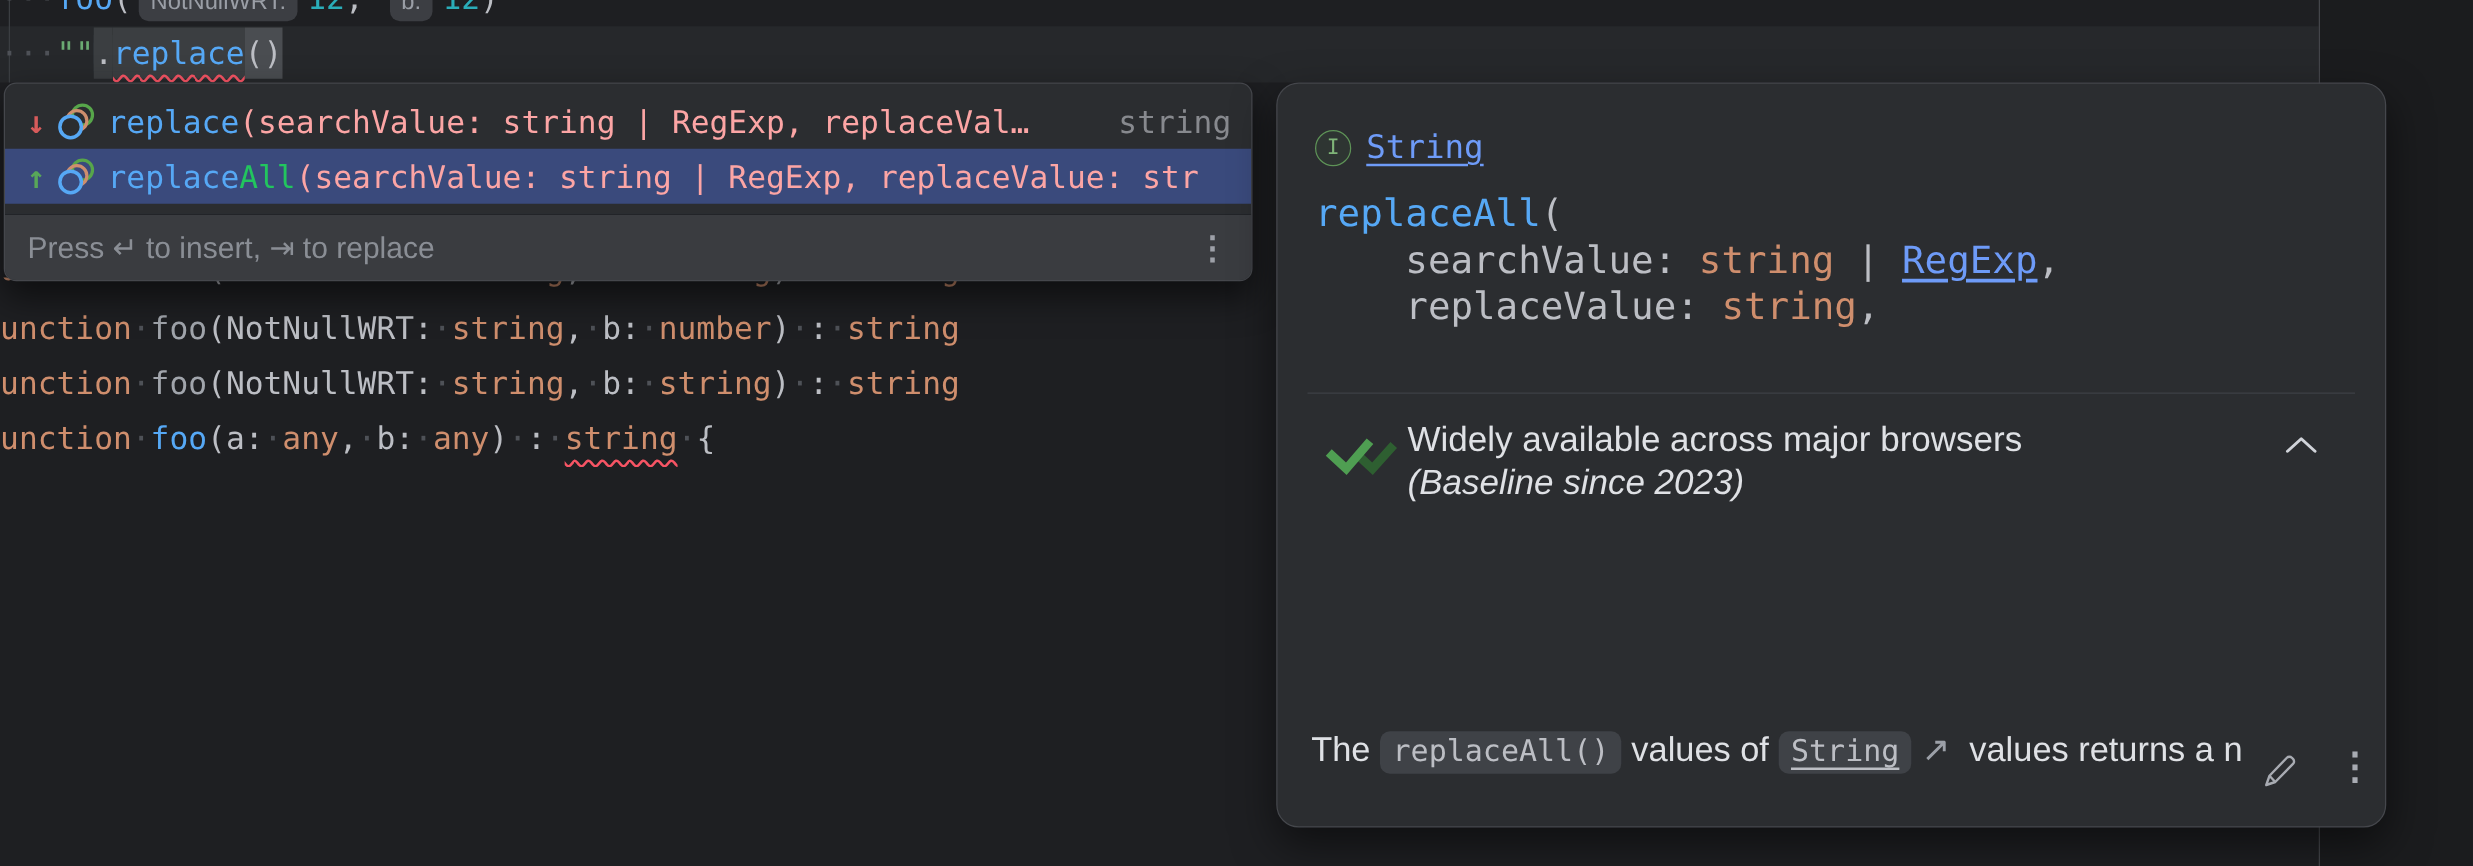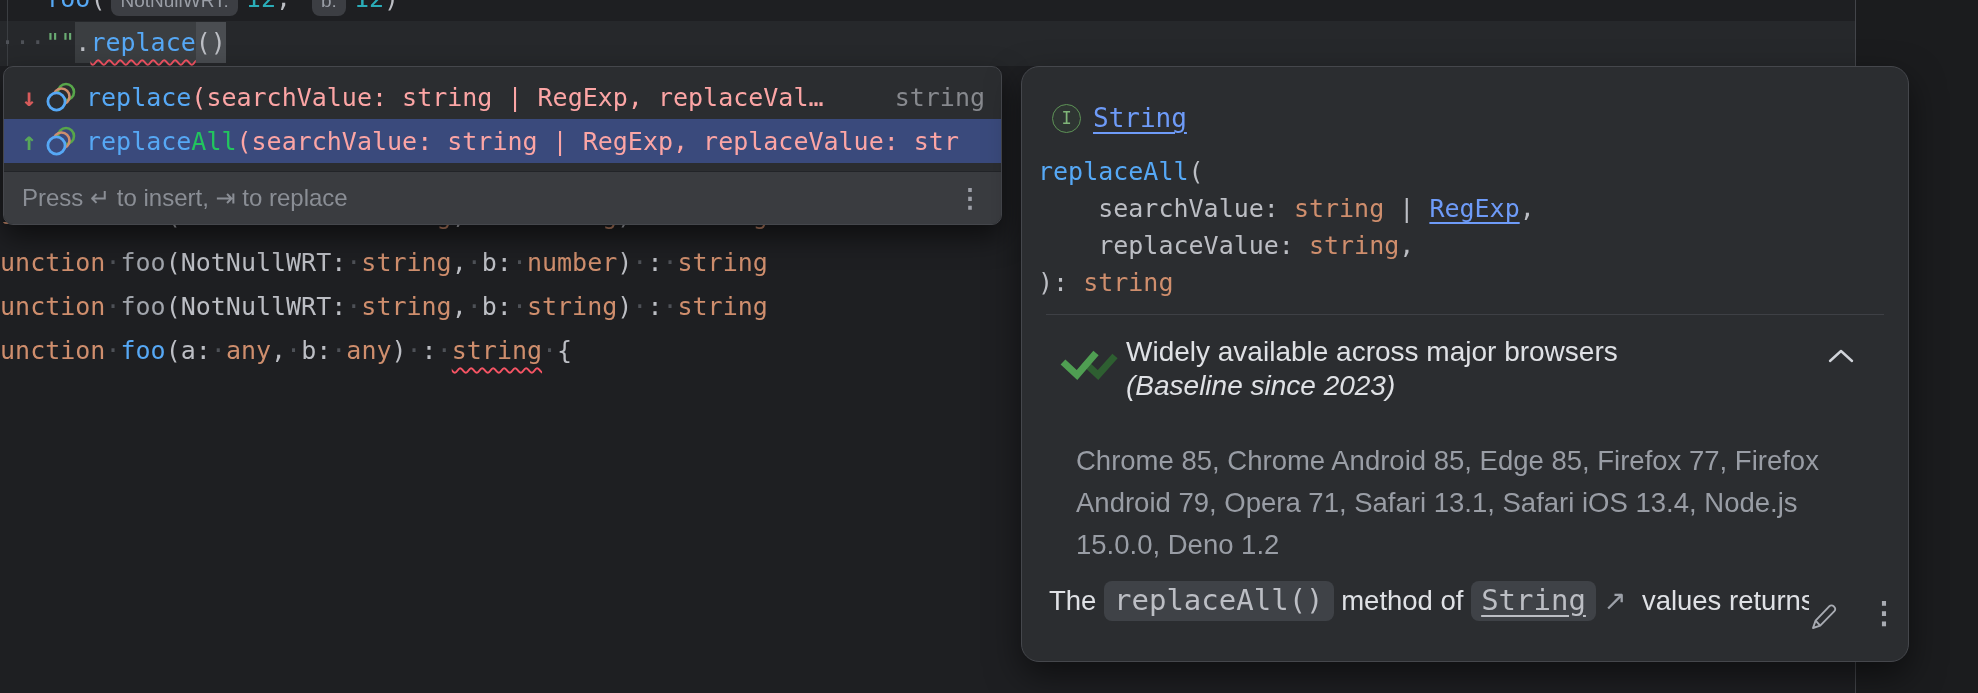--- a/index.html
+++ b/index.html
@@ -47,32 +47,32 @@
 
   
   .doc{position:absolute;left:1021px;top:66px;width:886px;height:594px;background:#2B2D30;
     border:1px solid #45474C;border-radius:18px;box-shadow:0 14px 34px rgba(0,0,0,.5);
     overflow:hidden;z-index:6;}
   .doc-header{position:absolute;left:30px;top:36px;display:flex;align-items:center;gap:12px;}
   .iface-icon{width:27px;height:27px;border:1.5px solid #5E9357;border-radius:50%;
     display:flex;align-items:center;justify-content:center;color:#7FB578;background:rgba(87,150,74,.08);
     font-family:"DejaVu Sans Mono",monospace;font-size:17px;}
   .doc-title{font-family:"DejaVu Sans Mono",monospace;font-size:26px;}
-  .sig-block{position:absolute;left:16px;top:86px;font-family:"DejaVu Sans Mono",monospace;
-    font-size:25px;line-height:37px;}
+  .sig-block{position:absolute;left:30px;top:86px;font-family:"DejaVu Sans Mono",monospace;
+    font-size:30px;line-height:37px;}
   .sig-line{white-space:pre;}
   .doc-hr{position:absolute;left:24px;right:24px;top:247px;height:1px;background:#3E4045;}
   .baseline-icon{position:absolute;left:36px;top:274px;}
   .baseline-text{position:absolute;left:104px;top:268px;font-size:28px;line-height:34px;color:#DFE1E5;}
   .baseline-sub{font-style:italic;}
   .chevron-up{position:absolute;right:54px;top:282px;cursor:pointer;}
   .browsers{position:absolute;left:54px;top:373px;width:772px;font-size:27.5px;line-height:42px;color:#999DA5;}
   .desc{position:absolute;left:27px;top:512px;width:760px;font-size:27.5px;line-height:42px;color:#DFE1E5;}
   .desc-line{white-space:pre;overflow:hidden;height:42px;}
-  .desc .chip{font-family:"DejaVu Sans Mono",monospace;font-size:29px;background:#3F4247;
+  .desc .chip{font-family:"DejaVu Sans Mono",monospace;font-size:24px;background:#3F4247;
     border-radius:8px;padding:2px 10px 4px;color:#BCBEC4;}
   .desc .ext{color:#9CA0A8;}
   .doc-pencil{position:absolute;left:785px;top:534px;cursor:pointer;}
   .doc-dots{position:absolute;left:847px;top:528px;color:#A8ABB2;font-size:30px;font-weight:bold;cursor:pointer;}
 </style>
 </head>
 <body>
 
 <div class="stage">
 
@@ -125,43 +125,41 @@
 
     <div class="doc-header">
       <span class="iface-icon">I</span>
       <span class="doc-title link">String</span>
     </div>
 
     <div class="sig-block">
       <div class="sig-line"><span class="fnb">replaceAll</span><span class="p">(</span></div>
       <div class="sig-line"><span class="p">    </span><span class="p">searchValue:</span><span class="p"> </span><span class="type">string</span><span class="p"> | </span><span class="link">RegExp</span><span class="p">,</span></div>
       <div class="sig-line"><span class="p">    </span><span class="p">replaceValue:</span><span class="p"> </span><span class="type">string</span><span class="p">,</span></div>
-      <div class="sig-line"><span class="p">): </span><span class="type">string</span></div>
     </div>
 
     <div class="doc-hr"></div>
 
     <svg class="baseline-icon" width="62" height="40" viewBox="0 0 62 40">
       <path d="M26 21 L40 34 L57 15" fill="none" stroke="#2E5F31" stroke-width="7"></path>
       <path d="M5 21 L19 34 L38 12" fill="none" stroke="#4F9E52" stroke-width="7"></path>
     </svg>
 
     <div class="baseline-text">
       <div>Widely available across major browsers</div>
       <div class="baseline-sub">(Baseline since 2023)</div>
     </div>
 
     <svg class="chevron-up" width="26" height="14" viewBox="0 0 26 14">
       <polyline points="2,12 13,2 24,12" fill="none" stroke="#D0D3D9" stroke-width="2.4" stroke-linecap="round" stroke-linejoin="round"></polyline>
     </svg>
 
-    <div class="browsers">Chrome 85, Chrome Android 85, Edge 85, Firefox 77, Firefox Android 79, Opera 71, Safari 13.1, Safari iOS 13.4, Node.js 15.0.0, Deno 1.2</div>
 
     <div class="desc">
-      <div class="desc-line"><span>The </span><span class="chip">replaceAll()</span><span> method of </span><span class="chip link">String</span><span class="ext"> ↗  </span><span>values returns a n</span></div>
+      <div class="desc-line"><span>The </span><span class="chip">replaceAll()</span><span> values of </span><span class="chip link">String</span><span class="ext"> ↗  </span><span>values returns a n</span></div>
     </div>
 
     <svg class="doc-pencil" width="32" height="32" viewBox="0 0 32 32">
       <path d="M6 27 L8.6 19.6 L22.5 5.2 a2.8 2.8 0 0 1 4 0 l0.9 0.9 a2.8 2.8 0 0 1 0 4 L13.2 24.6 Z" fill="none" stroke="#A8ABB2" stroke-width="1.9" stroke-linejoin="round"></path>
       <path d="M8.6 19.6 L13.2 24.6" fill="none" stroke="#A8ABB2" stroke-width="1.9"></path>
     </svg>
     <div class="doc-dots">⋮</div>
 
   </div>
 </div>

